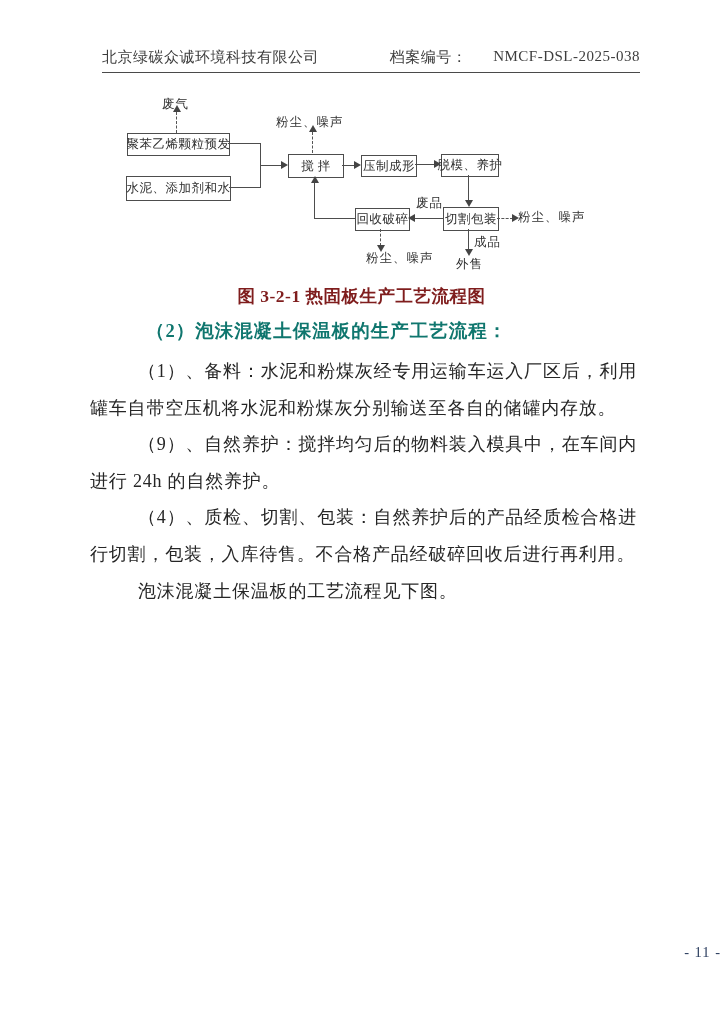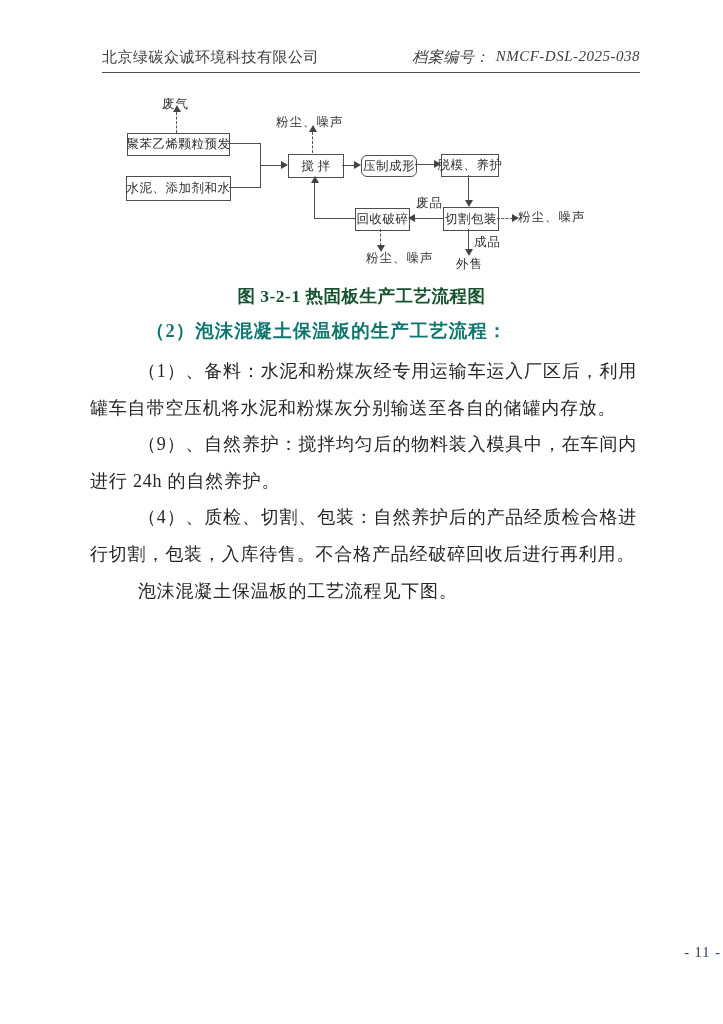--- a/index.html
+++ b/index.html
@@ -7,42 +7,42 @@
     position:relative;width:719px;height:1024px;margin:0 auto;background:#ffffff;
     font-family:"Liberation Serif","DejaVu Serif",serif;color:#262626;overflow:hidden;
   }
   
   .header{
     position:absolute;left:100px;top:48px;width:538px;
     display:flex;justify-content:space-between;align-items:flex-end;
     padding-bottom:5px;border-bottom:1.5px solid #4a4a4a;
     font-size:15px;color:#3d3d3d;letter-spacing:0.5px;
   }
-  .header .right{display:flex;gap:6px;font-style:italic;}
+  .header .right{display:flex;gap:26px;}
   
   .fc-box{
     position:absolute;border:1px solid #4d4d4d;background:#fff;
     display:flex;align-items:center;justify-content:center;
     font-size:12.5px;color:#2e2e2e;white-space:nowrap;letter-spacing:0.5px;
   }
   .fc-label{
     position:absolute;font-size:12.5px;color:#2e2e2e;white-space:nowrap;letter-spacing:1px;
   }
   .ln{position:absolute;background:#4d4d4d;}
   .dln-v{position:absolute;width:0;border-left:1px dashed #555;}
   .dln-h{position:absolute;height:0;border-top:1px dashed #555;}
   .arr{position:absolute;width:0;height:0;}
   .arr.r{border-top:4px solid transparent;border-bottom:4px solid transparent;border-left:7px solid #444;}
   .arr.l{border-top:4px solid transparent;border-bottom:4px solid transparent;border-right:7px solid #444;}
   .arr.u{border-left:4px solid transparent;border-right:4px solid transparent;border-bottom:7px solid #444;}
   .arr.d{border-left:4px solid transparent;border-right:4px solid transparent;border-top:7px solid #444;}
   
   .caption{
     position:absolute;left:0;right:0;top:284px;text-align:center;
-    font-weight:bold;font-size:17.5px;color:#14532d;letter-spacing:0.5px;
+    font-weight:bold;font-size:17.5px;color:#7f1d1d;letter-spacing:0.5px;
   }
   .subheading{
     position:absolute;left:88px;top:318px;width:547px;
     font-weight:bold;font-size:18.5px;color:#0f766e;text-indent:56px;letter-spacing:1px;
   }
   .body-text{position:absolute;left:88px;top:353px;width:547px;}
   .body-text p{
     margin:0;font-size:18px;line-height:36.6px;text-align:justify;
     text-indent:48px;letter-spacing:0.8px;
   }
@@ -63,21 +63,21 @@
       <span>档案编号：</span>
       <span>NMCF-DSL-2025-038</span>
     </span>
   </div>
 
   <div>
 
     <div class="fc-box" style="left:125px;top:133px;width:101px;height:21px;">聚苯乙烯颗粒预发</div>
     <div class="fc-box" style="left:124px;top:176px;width:103px;height:23px;">水泥、添加剂和水</div>
     <div class="fc-box" style="left:286px;top:154px;width:54px;height:22px;">搅 拌</div>
-    <div class="fc-box" style="left:359px;top:155px;width:54px;height:20px;border-radius:6px;">压制成形</div>
+    <div class="fc-box" style="left:359px;top:155px;width:54px;height:20px;">压制成形</div>
     <div class="fc-box" style="left:439px;top:154px;width:56px;height:21px;text-align:center;">脱模、养护</div>
     <div class="fc-box" style="left:441px;top:207px;width:54px;height:22px;">切割包装</div>
     <div class="fc-box" style="left:353px;top:208px;width:53px;height:21px;">回收破碎</div>
 
     <div class="fc-label" style="left:160px;top:96px;">废气</div>
     <div class="fc-label" style="left:274px;top:114px;">粉尘、噪声</div>
     <div class="fc-label" style="left:414px;top:195px;">废品</div>
     <div class="fc-label" style="left:516px;top:209px;">粉尘、噪声</div>
     <div class="fc-label" style="left:472px;top:234px;">成品</div>
     <div class="fc-label" style="left:454px;top:256px;">外售</div>

